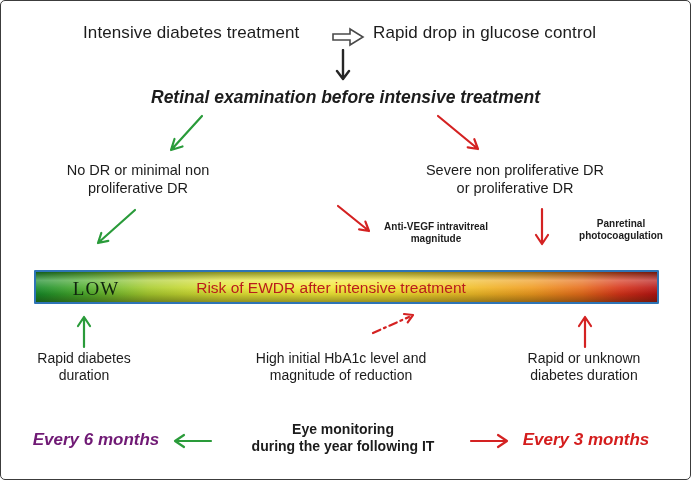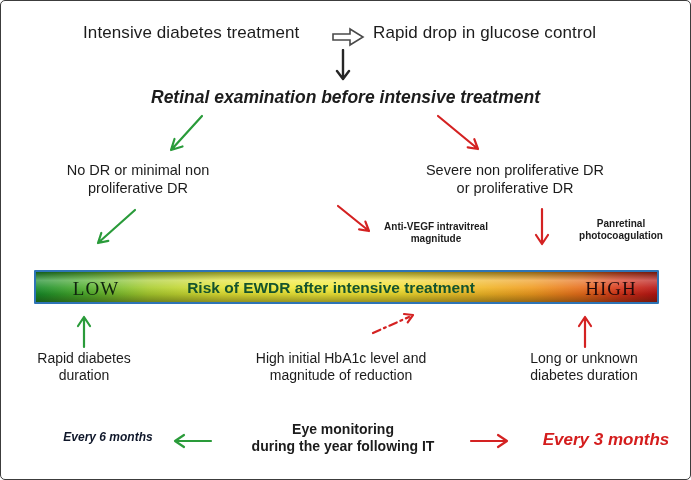--- a/index.html
+++ b/index.html
@@ -9,41 +9,41 @@
     font-family:"Liberation Sans",sans-serif;color:#1c1c1c;overflow:hidden;
   }
   .abs{position:absolute;}
   .tc{text-align:center;}
   .toptitle{font-size:17px;letter-spacing:.1px;}
   .subtitle{font-size:17.5px;font-weight:bold;font-style:italic;}
   .node{font-size:14.5px;line-height:1.22;text-align:center;}
   .smallbold{font-size:10px;font-weight:bold;line-height:1.22;}
   .modifier{font-size:14px;line-height:1.24;}
   .monitor{font-size:14px;font-weight:bold;line-height:1.18;}
-  .everygreen{font-size:12px;font-weight:bold;font-style:italic;color:#0f172a;margin-left:12px;}
+  .everygreen{font-size:17px;font-weight:bold;font-style:italic;color:#701a75;}
   .everyred{font-size:17px;font-weight:bold;font-style:italic;color:#d41d1d;}
   .line{display:block;}
   svg{display:block;}
   .g-stroke{stroke:#2a9b3a;stroke-width:2.2;fill:none;stroke-linecap:round;stroke-linejoin:round;}
   .r-stroke{stroke:#d42222;stroke-width:2.2;fill:none;stroke-linecap:round;stroke-linejoin:round;}
   .k-stroke{stroke:#262626;stroke-width:2.4;fill:none;stroke-linecap:round;stroke-linejoin:round;}
   .riskbar{
     left:33px;top:269px;width:625px;height:34px;box-sizing:border-box;
     border:2px solid #2e74b5;border-radius:1px;
     background:
       linear-gradient(180deg, rgba(15,30,5,0.42) 0%, rgba(255,255,255,0.30) 28%,
         rgba(255,255,255,0.10) 52%, rgba(0,0,0,0.10) 74%, rgba(25,25,0,0.40) 100%),
       linear-gradient(90deg, #168a28 0%, #4fae2c 8%, #a8cc2e 18%, #e2e234 30%,
         #f2ea38 45%, #f2df30 58%, #f0bd27 70%, #ef9a1e 80%, #e66b1a 88%,
         #d63318 94%, #b51313 100%);
   }
   .bar-end{font-family:"Liberation Serif",serif;font-size:19px;letter-spacing:1px;}
   .bar-low{left:60px;top:277px;width:70px;color:#10240e;}
   .bar-high{left:575px;top:277px;width:70px;color:#230a0a;}
-  .bar-label{left:170px;top:278px;width:320px;font-size:15.5px;font-weight:bold;color:#14532d;}
+  .bar-label{left:170px;top:278px;width:320px;font-size:15.5px;font-weight:normal;color:#b91c1c;}
 </style>
 </head>
 <body>
 
 <div class="stage">
 
   <div class="abs toptitle" style="left:82px;top:22px;">Intensive diabetes treatment</div>
 
   <svg class="abs" style="left:330px;top:26px;" width="34" height="20">
     <polygon points="2,7 19,7 19,2 32,10 19,18 19,13 2,13" fill="#ffffff" stroke="#4a4a4a" stroke-width="1.6"></polygon>
@@ -90,21 +90,20 @@
     <span class="line">magnitude</span>
   </div>
   <div class="abs smallbold tc" style="left:555px;top:217px;width:130px;">
     <span class="line">Panretinal</span>
     <span class="line">photocoagulation</span>
   </div>
 
   <div class="abs riskbar"></div>
   <div class="abs bar-end bar-low tc">LOW</div>
   <div class="abs bar-label tc">Risk of EWDR after intensive treatment</div>
-  <div class="abs bar-end bar-high tc">HIGH</div>
 
   <svg class="abs" style="left:75px;top:314px;" width="16" height="34">
     <path class="g-stroke" d="M8,32 L8,3 M2,11 L8,2 L14,11"></path>
   </svg>
   <svg class="abs" style="left:368px;top:308px;" width="52" height="28">
     <path class="r-stroke" style="stroke-dasharray:8 4 2 4;" d="M4,24 L40,8"></path>
     <path class="r-stroke" d="M35,5 L44,6 L38.7,13.3"></path>
   </svg>
   <svg class="abs" style="left:576px;top:314px;" width="16" height="34">
     <path class="r-stroke" d="M8,32 L8,3 M2,11 L8,2 L14,11"></path>
@@ -112,34 +111,34 @@
 
   <div class="abs modifier tc" style="left:23px;top:349px;width:120px;">
     <span class="line">Rapid diabetes</span>
     <span class="line">duration</span>
   </div>
   <div class="abs modifier tc" style="left:240px;top:349px;width:200px;">
     <span class="line">High initial HbA1c level and</span>
     <span class="line">magnitude of reduction</span>
   </div>
   <div class="abs modifier tc" style="left:513px;top:349px;width:140px;">
-    <span class="line">Long or unknown</span>
+    <span class="line">Rapid or unknown</span>
     <span class="line">diabetes duration</span>
   </div>
 
   <div class="abs everygreen tc" style="left:30px;top:429px;width:130px;">Every 6 months</div>
 
   <svg class="abs" style="left:172px;top:432px;" width="40" height="16">
     <path class="g-stroke" d="M38,8 L3,8 M11,2 L2,8 L11,14"></path>
   </svg>
 
   <div class="abs monitor tc" style="left:242px;top:420px;width:200px;">
     <span class="line">Eye monitoring</span>
     <span class="line">during the year following IT</span>
   </div>
 
   <svg class="abs" style="left:468px;top:432px;" width="40" height="16">
     <path class="r-stroke" d="M2,8 L37,8 M29,2 L38,8 L29,14"></path>
   </svg>
 
-  <div class="abs everyred tc" style="left:520px;top:429px;width:130px;margin-left:20px;">Every 3 months</div>
+  <div class="abs everyred tc" style="left:520px;top:429px;width:130px;">Every 3 months</div>
 
 </div>
 
 </body></html>

